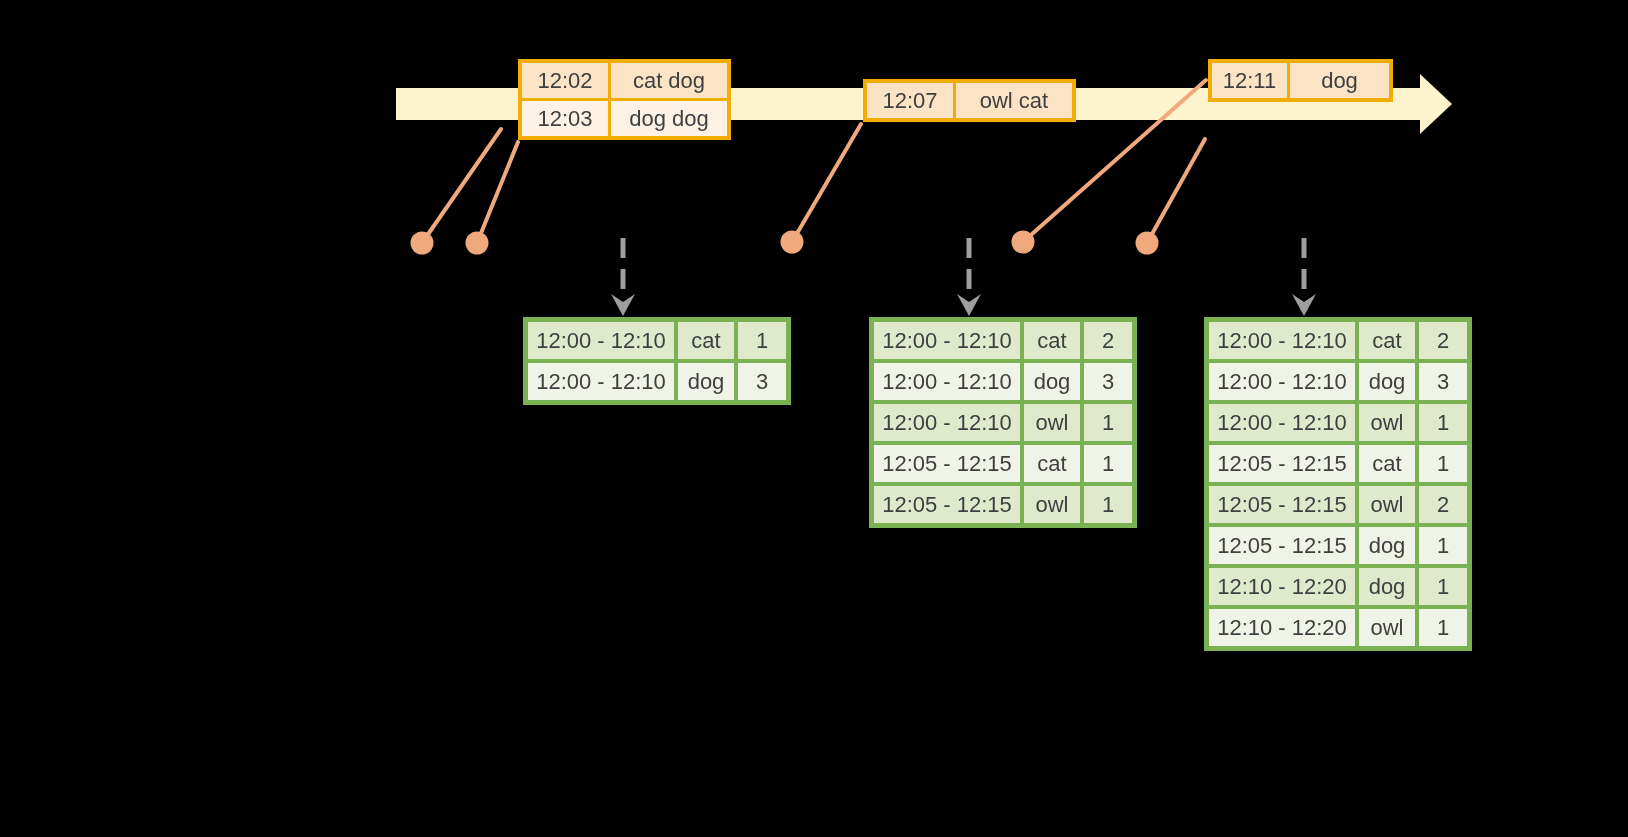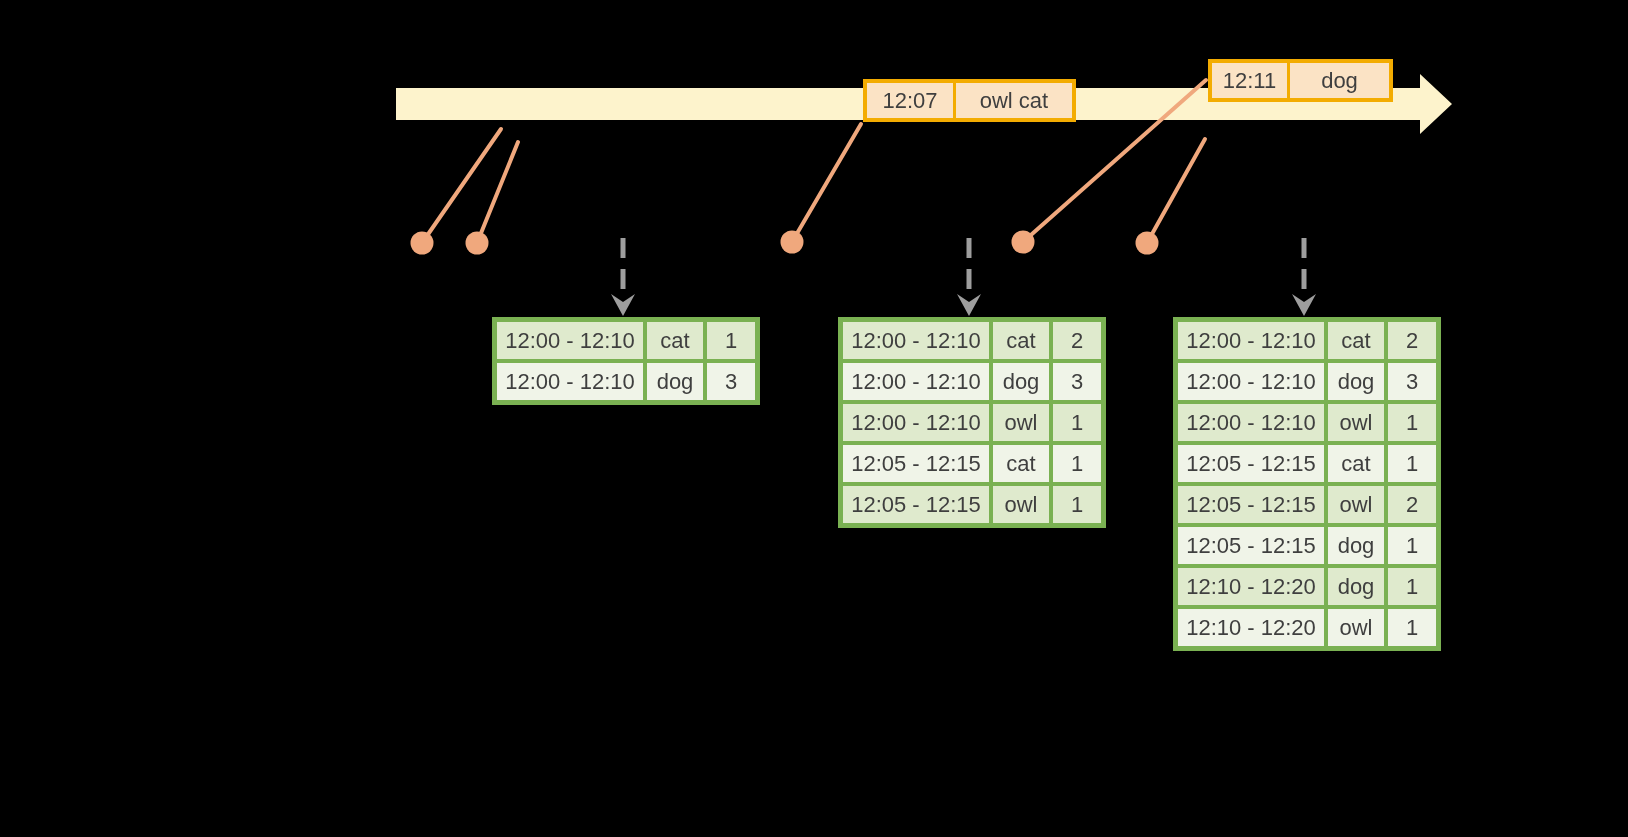--- a/index.html
+++ b/index.html
@@ -25,21 +25,21 @@
   .event-table{border:4px solid var(--event-border);}
   .event-table td{border:3px solid var(--event-border);height:33px;}
   .event-table .c-time{width:84px;}
   .event-table .c-words{width:114px;}
   .event-table.et3 .c-time{width:73px;}
   .event-table.et3 .c-words{width:97px;}
   .ev-dark td{background:var(--event-dark);}
   .ev-light td{background:var(--event-light);}
 
   
-  .result-table{border:5px solid var(--result-border);}
+  .result-table{border:5px solid var(--result-border);margin-left:31px;}
   .result-table td{border:4px solid var(--result-border);height:35px;}
   .result-table .c-window{width:144px;}
   .result-table .c-word{width:54px;}
   .result-table .c-count{width:46px;}
   .rw-dark td{background:var(--result-dark);}
   .rw-light td{background:var(--result-light);}
 
   #events-1{left:518px;top:59px;}
   #events-2{left:863px;top:79px;border-radius:8px;}
   #events-3{left:1208px;top:59px;border-radius:15px;}
@@ -75,20 +75,32 @@
     <g>
       <line class="dash-line" x1="969" y1="238" x2="969" y2="299"></line>
       <path class="dash-head" d="M 957 294 L 969 316 L 981 294 L 969 302 Z"></path>
     </g>
     <g>
       <line class="dash-line" x1="1304" y1="238" x2="1304" y2="299"></line>
       <path class="dash-head" d="M 1292 294 L 1304 316 L 1316 294 L 1304 302 Z"></path>
     </g>
   </svg>
 
+  <table class="event-table" id="events-1">
+    <tbody>
+        <tr class="ev-dark">
+      <td class="c-time">12:02</td>
+      <td class="c-words">cat dog</td>
+    </tr>
+    <tr class="ev-light">
+      <td class="c-time">12:03</td>
+      <td class="c-words">dog dog</td>
+    </tr>
+  </tbody>
+    </table>
 
   <table class="event-table" id="events-2">
     <tbody>
         <tr class="ev-dark">
       <td class="c-time">12:07</td>
       <td class="c-words">owl cat</td>
     </tr>
   </tbody>
     </table>
 

